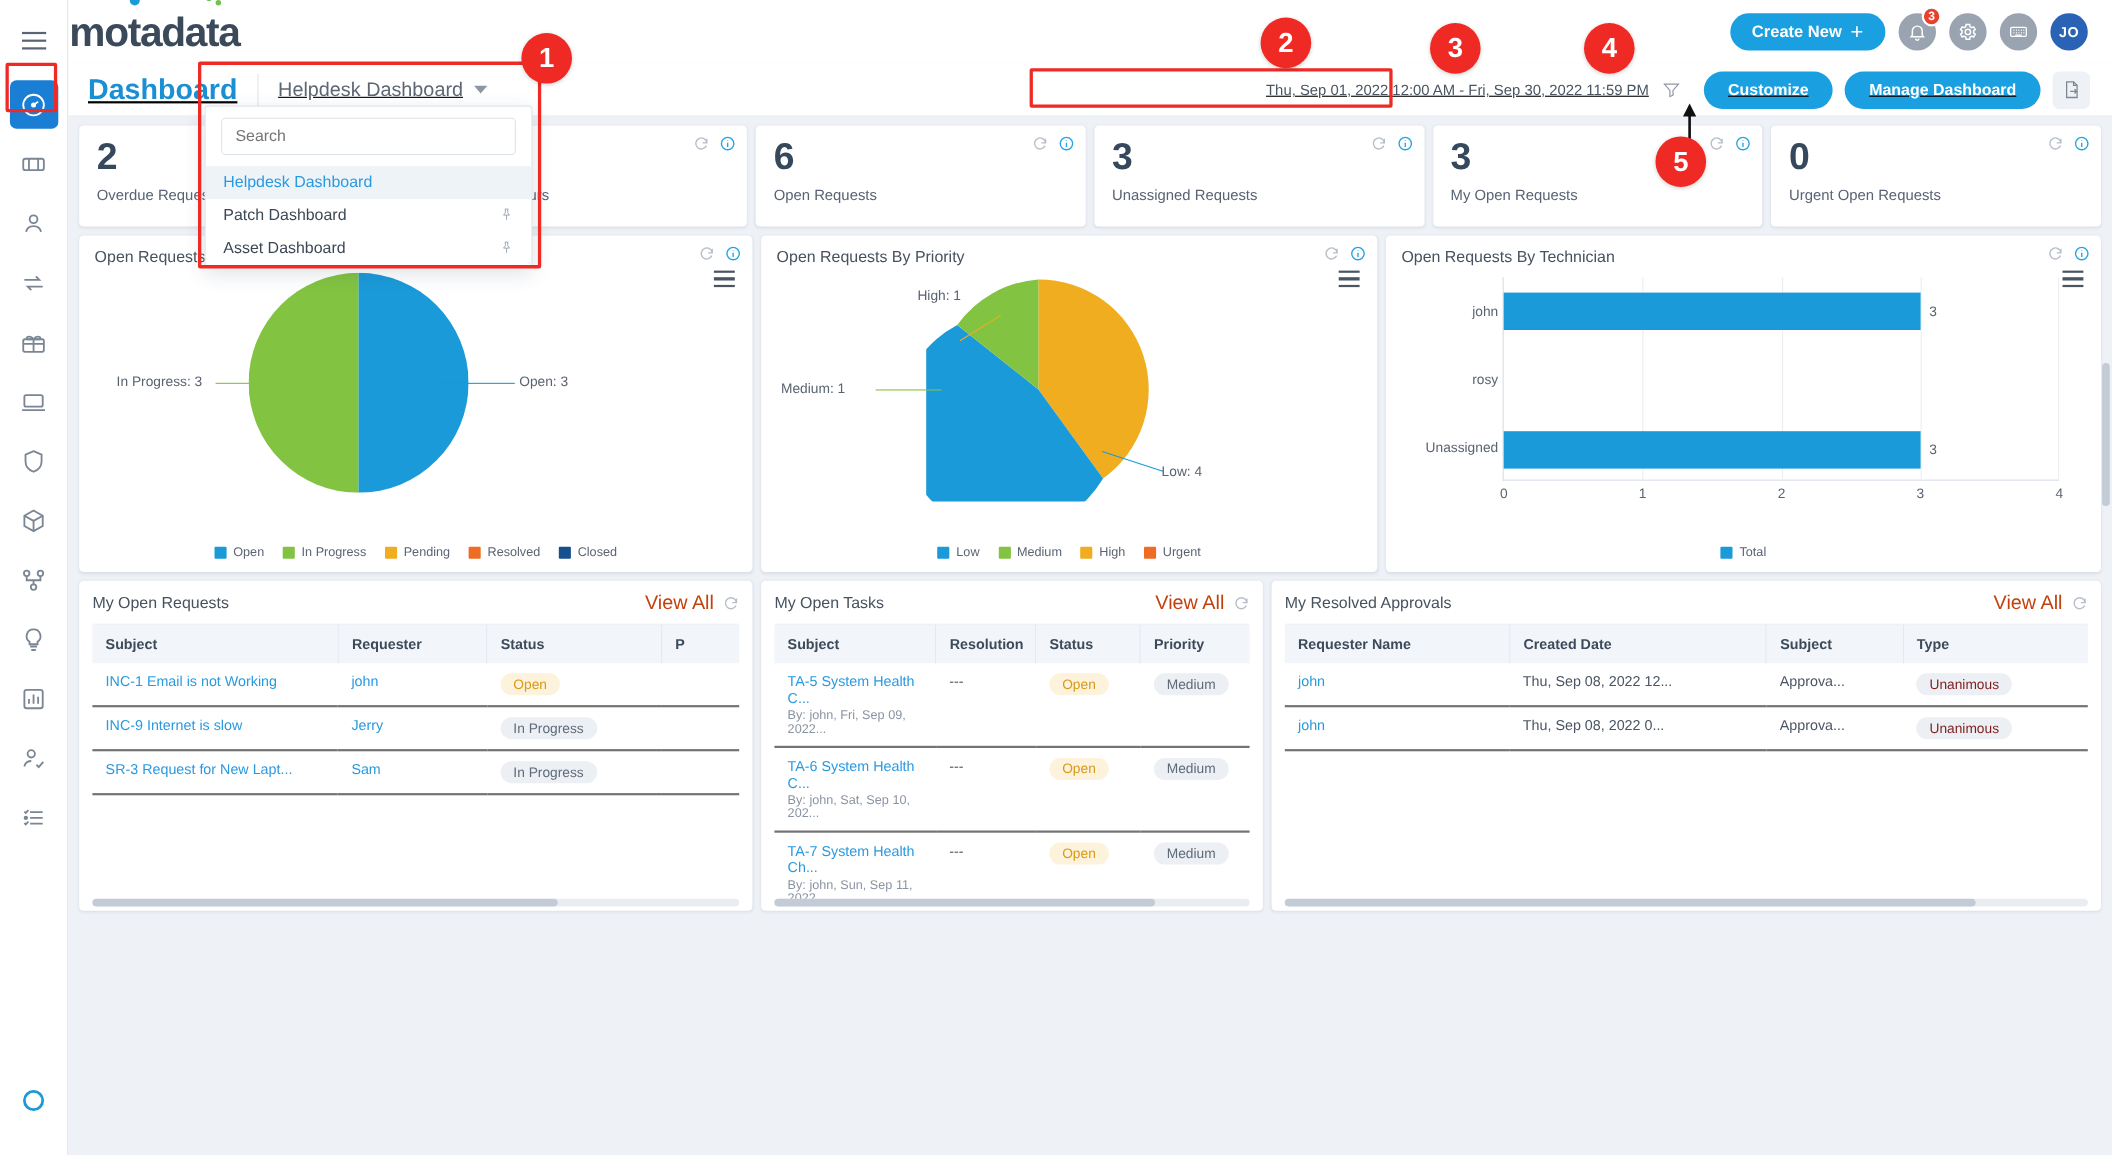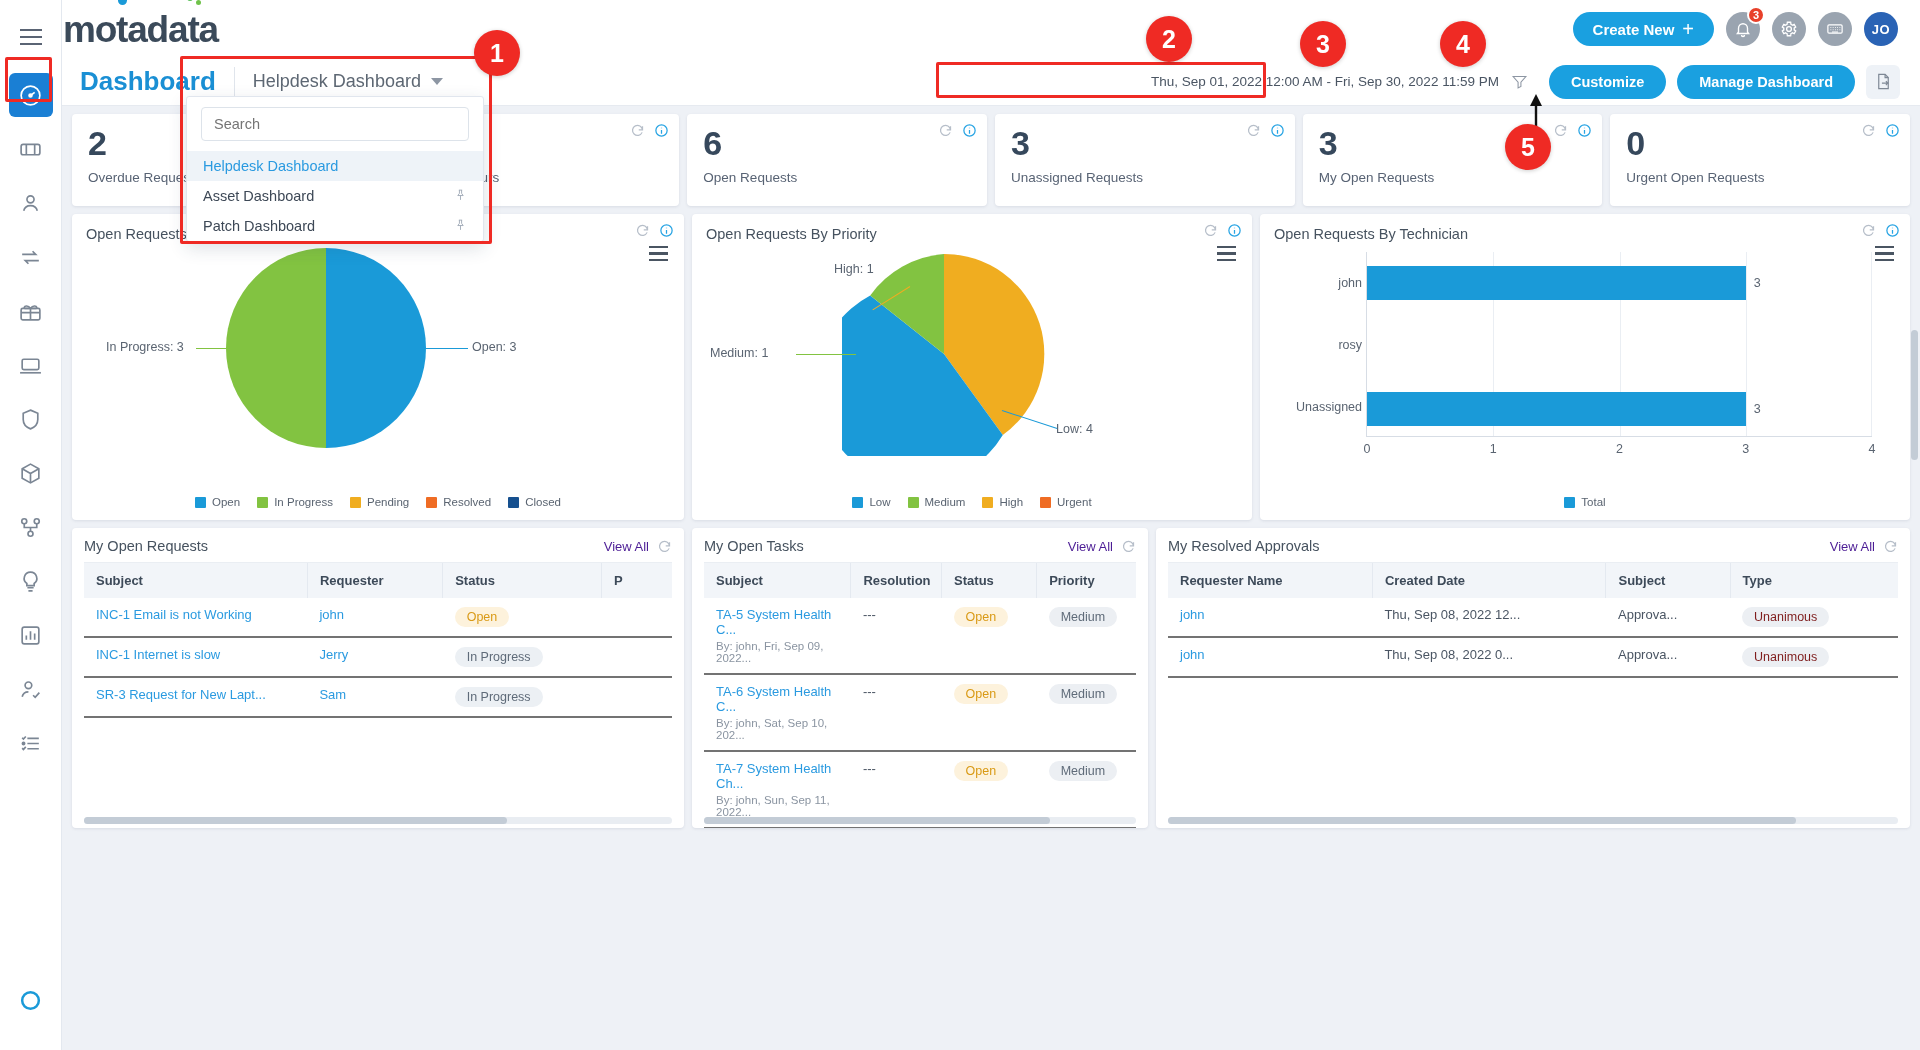--- a/index.html
+++ b/index.html
@@ -61,21 +61,21 @@
   .badge {
     position: absolute; top: -6px; right: -5px; min-width: 18px; height: 18px;
     border-radius: 9px; background: #e8402a; color: #fff; font-size: 11px; font-weight: 700;
     display: flex; align-items: center; justify-content: center; padding: 0 4px;
     border: 2px solid #fff;
   }
 
   
   .pagehead {
     position: absolute; left: 62px; top: 58px; right: 0; height: 48px;
-    background: #fff; display: flex; align-items: center; border-bottom: 1px solid #e6eaf0; z-index: 16;
+    background: #fff; display: flex; align-items: center; border-bottom: 1px solid #e6eaf0; z-index: 16; text-decoration: underline;
   }
   .page-title { font-size: 26px; color: #1a8fd4; font-weight: 600; padding: 0 18px 0 18px; }
   .dash-sel {
     display: flex; align-items: center; gap: 10px; font-size: 18px; color: #5d6773;
     border-left: 1px solid #e0e5ec; padding-left: 18px; height: 30px; cursor: pointer;
   }
   .chev { width: 0; height: 0; border-left: 6px solid transparent; border-right: 6px solid transparent; border-top: 7px solid #8d96a3; }
   .head-right { margin-left: auto; display: flex; align-items: center; gap: 11px; padding-right: 20px; }
   .daterange {
     display: flex; align-items: center; gap: 12px; font-size: 13.5px; color: #4a5563;
@@ -145,21 +145,21 @@
   .gridline { position: absolute; top: 0; bottom: 0; width: 1px; background: #eaeef3; }
   .bar { position: absolute; background: #1a9ad8; height: 34px; }
   .bar-val { position: absolute; font-size: 12.5px; color: #5a6471; transform: translateY(-50%); }
   .x-tick { position: absolute; font-size: 12.5px; color: #5a6471; transform: translateX(-50%); top: 190px; }
 
   
   .tbl-card { height: 300px; padding: 10px 12px 0 12px; overflow: hidden; }
   .tbl-head { display: flex; align-items: center; padding-bottom: 8px; border-bottom: 1px solid #eaeef3; }
   .tbl-title { font-size: 14.5px; color: #46525f; }
   .tbl-actions { margin-left: auto; display: flex; align-items: center; gap: 8px; }
-  .viewall { font-size: 13px; color: #4c1d95; cursor: pointer; }
+  .viewall { font-size: 18px; color: #c2410c; cursor: pointer; }
   table { width: 100%; border-collapse: collapse; table-layout: fixed; }
   thead th {
     background: #f2f5f9; font-size: 13px; color: #3d4a59; font-weight: 700;
     text-align: left; padding: 10px 12px; border-right: 1px solid #e4e9f0; white-space: nowrap;
   }
   thead th:last-child { border-right: none; }
   tbody td { padding: 9px 12px; font-size: 13px; color: #4a5563; border-bottom: 2px solid #737373; vertical-align: top; }
   .lnk { color: #2a9ae0; }
   .sub2 { font-size: 11.5px; color: #8a94a1; margin-top: 3px; }
   .pill {
@@ -607,21 +607,21 @@
           </tr>
             </thead>
           <tbody>
             <tr>
               <td class="lnk">INC-1 Email is not Working</td>
               <td class="lnk">john</td>
               <td><span class="pill pill-open">Open</span></td>
               <td></td>
             </tr>
             <tr>
-              <td class="lnk">INC-1 Internet is slow</td>
+              <td class="lnk">INC-9 Internet is slow</td>
               <td class="lnk">Jerry</td>
               <td><span class="pill pill-prog">In Progress</span></td>
               <td></td>
             </tr>
             <tr>
               <td class="lnk">SR-3 Request for New Lapt...</td>
               <td class="lnk">Sam</td>
               <td><span class="pill pill-prog">In Progress</span></td>
               <td></td>
             </tr>
@@ -732,35 +732,35 @@
   <div class="vscroll-page"></div>
 
   <div class="dropdown">
     <div class="dd-search">
       <input type="text" placeholder="Search" style="">
     </div>
     <div class="dd-item sel">
       <span>Helpdesk Dashboard</span>
     </div>
     <div class="dd-item">
+      <span>Patch Dashboard</span>
+      <span class="dd-pin">
+        <svg width="13" height="14" viewBox="0 0 24 24" fill="none" stroke="currentColor" stroke-width="1.6">
+            <path d="M9 3h6M10 3v6l-3 4h10l-3-4V3M12 13v8"></path>
+          </svg>
+      </span>
+    </div>
+    <div class="dd-item">
       <span>Asset Dashboard</span>
       <span class="dd-pin">
         <svg width="13" height="14" viewBox="0 0 24 24" fill="none" stroke="currentColor" stroke-width="1.6">
             <path d="M9 3h6M10 3v6l-3 4h10l-3-4V3M12 13v8"></path>
           </svg>
       </span>
     </div>
-    <div class="dd-item">
-      <span>Patch Dashboard</span>
-      <span class="dd-pin">
-        <svg width="13" height="14" viewBox="0 0 24 24" fill="none" stroke="currentColor" stroke-width="1.6">
-            <path d="M9 3h6M10 3v6l-3 4h10l-3-4V3M12 13v8"></path>
-          </svg>
-      </span>
-    </div>
   </div>
 
   <div class="anno-box" style="left:5px;top:57px;width:47px;height:45px"></div>
   <div class="anno-box" style="left:180px;top:56px;width:312px;height:188px"></div>
   <div class="anno-num" style="left:474px;top:30px">1</div>
 
   <div class="anno-box" style="left:936px;top:62px;width:330px;height:36px"></div>
   <div class="anno-num" style="left:1146px;top:16px">2</div>
 
   <div class="anno-num" style="left:1300px;top:21px">3</div>

